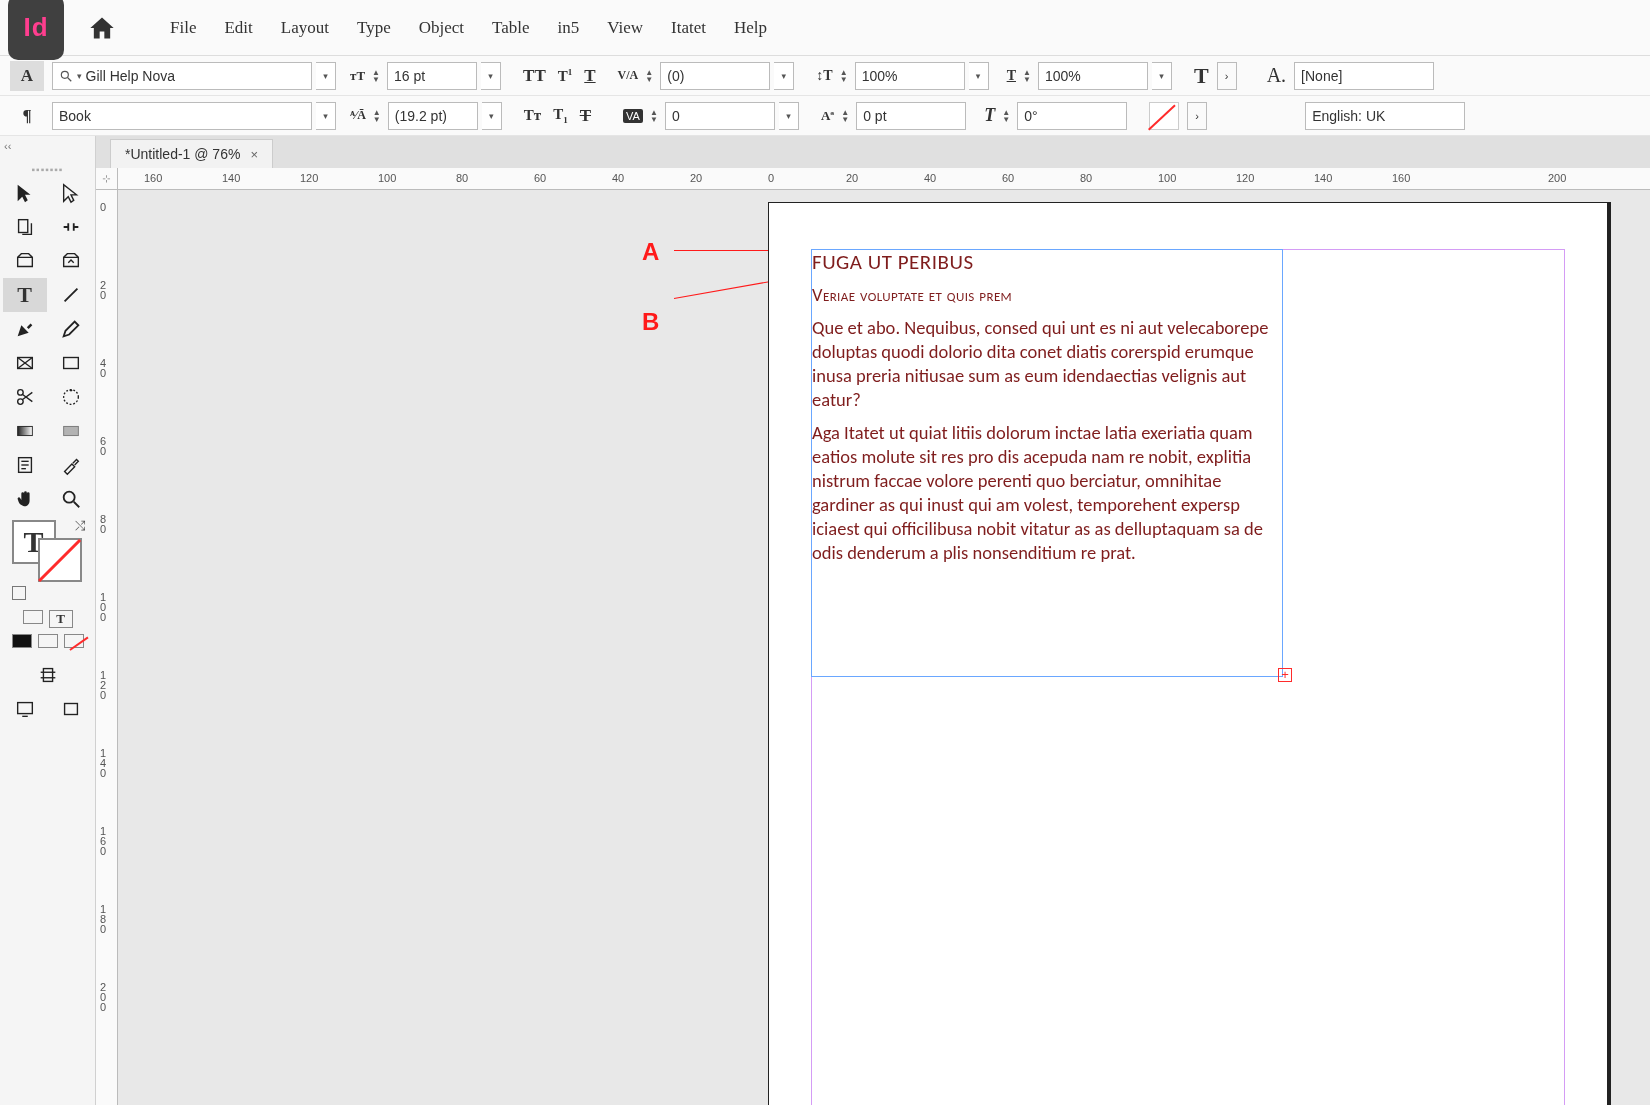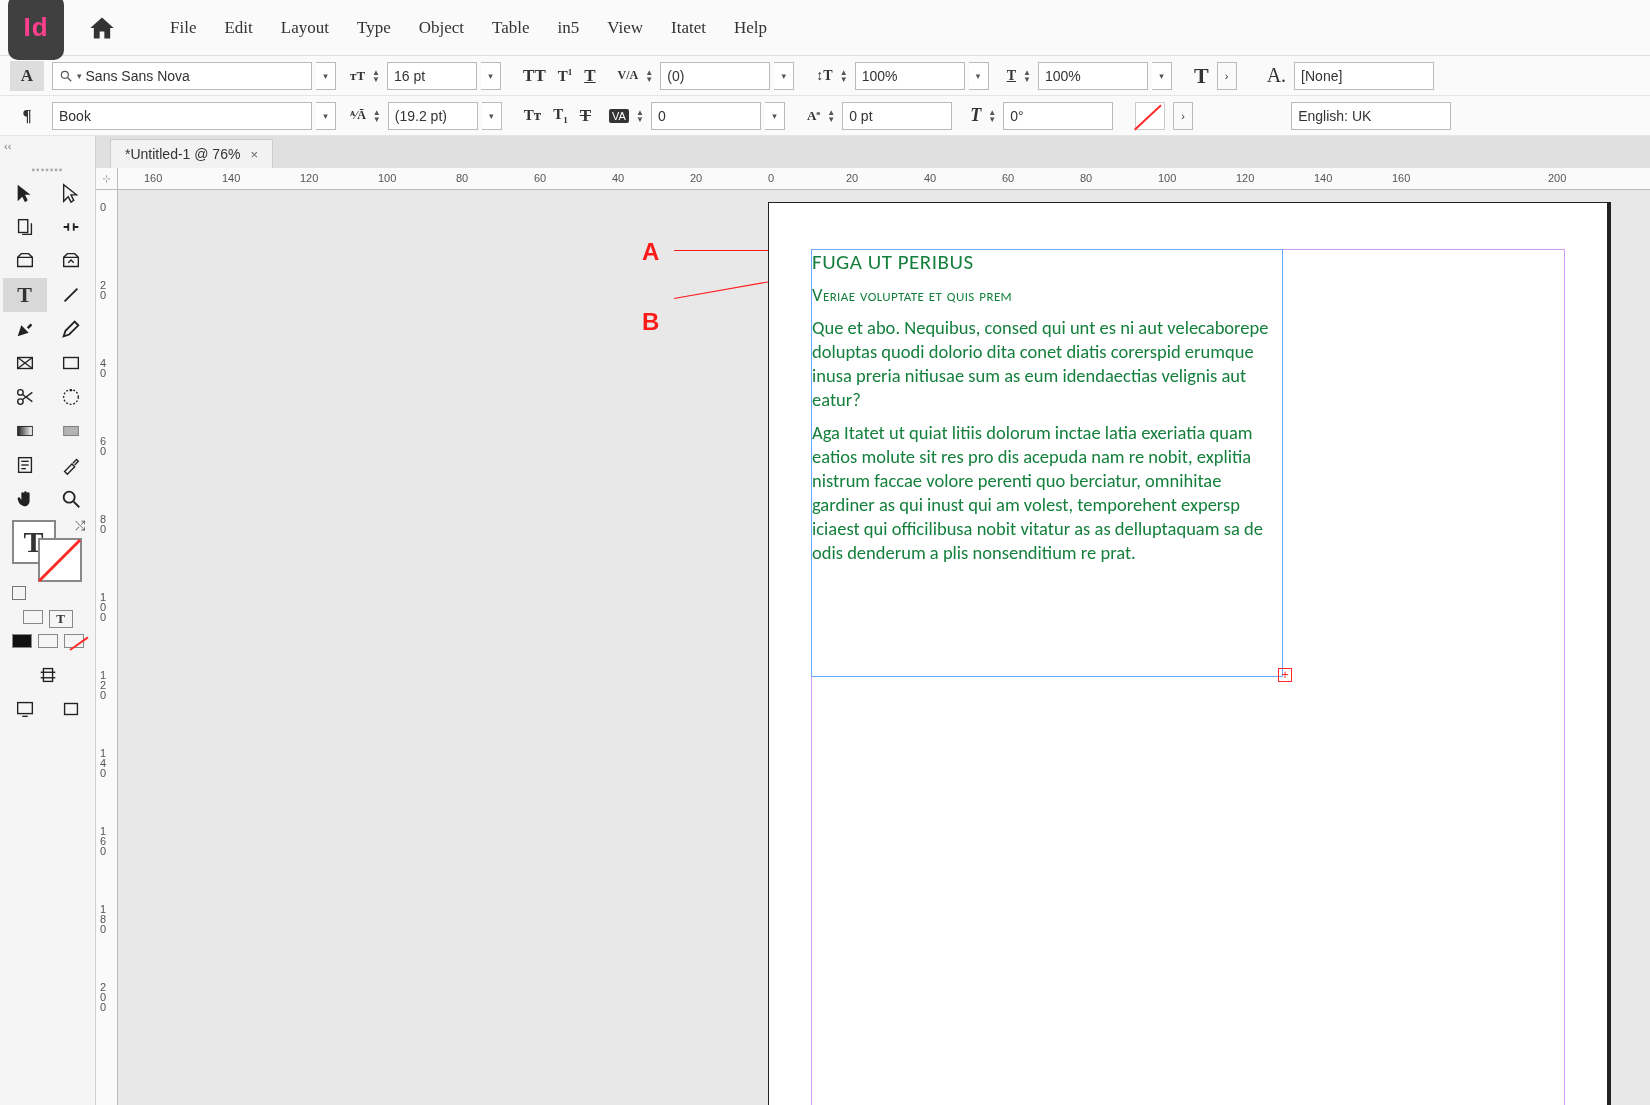--- a/index.html
+++ b/index.html
@@ -157,21 +157,21 @@
   border: 1px solid #d49cf5;
 }
 .text-frame {
   position:absolute; top: 46px; left: 42px; width: 472px; height: 428px;
   border: 1px solid #6aa7ff;
 }
 .text-frame p {
   font-family: "Gill Sans", "Gill Sans MT", Calibri, sans-serif;
   font-size: 18.5px;
   line-height: 24px;
-  color: #15803d;
+  color: #7f1d1d;
   margin-bottom: 9px;
 }
 .text-frame p.title { font-size: 21px; letter-spacing: 0.5px; }
 .text-frame p.sub { font-variant: small-caps; font-size: 18.5px; letter-spacing: 0.4px; }
 .overset { position:absolute; right:-10px; bottom:-6px; width:14px; height:14px; border:1px solid #ff2b2b; color:#ff2b2b; font-size:13px; line-height:12px; text-align:center; }
 
 .annotation { position:absolute; font-weight:800; color:#ff1a1a; font-size:24px; font-family: Arial, sans-serif; }
 .annotation-line { position:absolute; height:1px; background:#ff1a1a; }
 
 </style>
@@ -206,21 +206,21 @@
       <span class="icon-sm">A</span>
     </div>
 
   <div class="ctrl-group">
     <div class="field" style="width:260px">
       <svg viewBox="0 0 24 24" width="14" height="14" style="margin-right:4px" fill="none" stroke="#555" stroke-width="2">
           <circle cx="10" cy="10" r="6"></circle>
           <line x1="15" y1="15" x2="21" y2="21"></line>
         </svg>
       <span style="margin-right:4px; font-size:9px; color:#555">▾</span>
-      <span>Sans Sans Nova</span>
+      <span>Gill Help Nova</span>
     </div>
     <div class="dd-caret">
         <span>▾</span>
       </div>
   </div>
 
   <div class="ctrl-group">
     <span class="icon-sm" style="font-size:13px; margin-left:6px;">ᴛT</span>
     <div class="spinner-caret">
         <span>▲</span>
@@ -322,21 +322,21 @@
         <span>▾</span>
       </div>
   </div>
 
   <div class="ctrl-group" style="margin-left:14px; gap:12px;">
     <span class="icon-sm" style="font-size:15px">Tᴛ</span>
     <span class="icon-sm" style="font-size:15px">T<sub style="font-size:9px">1</sub></span>
     <span class="icon-sm" style="text-decoration:line-through">T</span>
   </div>
 
-  <div class="ctrl-group" style="margin-left:10px">
+  <div class="ctrl-group" style="margin-left:24px">
     <span style="font-size:11px; background:#333; color:#fff; padding:1px 3px; border-radius:2px">VA</span>
     <div class="spinner-caret">
         <span>▲</span>
         <span>▼</span>
       </div>
     <div class="field mid">
         <span>0</span>
       </div>
     <div class="dd-caret">
         <span>▾</span>

